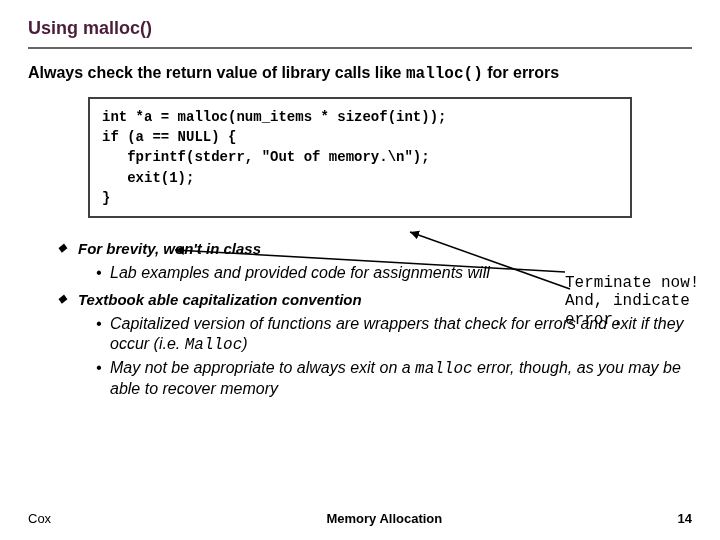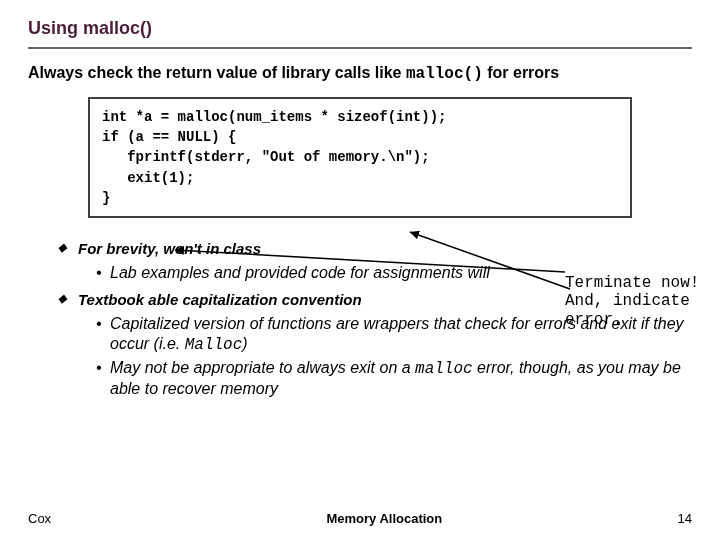--- a/index.html
+++ b/index.html
@@ -116,21 +116,21 @@
     bottom: 14px;
     left: 28px;
     right: 28px;
     font-size: 13px;
     color: #000;
     display: flex;
     justify-content: space-between;
     gap: 44px;
   }
   .footer .mid { font-weight: bold; margin-left: 40px; }
-  .footer .right { font-weight: normal; }
+  .footer .right { font-weight: bold; }
 </style>
 </head>
 <body>
 
 <div class="slide">
   <h1 class="title">Using malloc()</h1>
   <hr class="rule">
   <div class="lead">
     <span>Always check the return value of library calls like </span><span class="mono">malloc()</span><span> for errors</span>
   </div>

